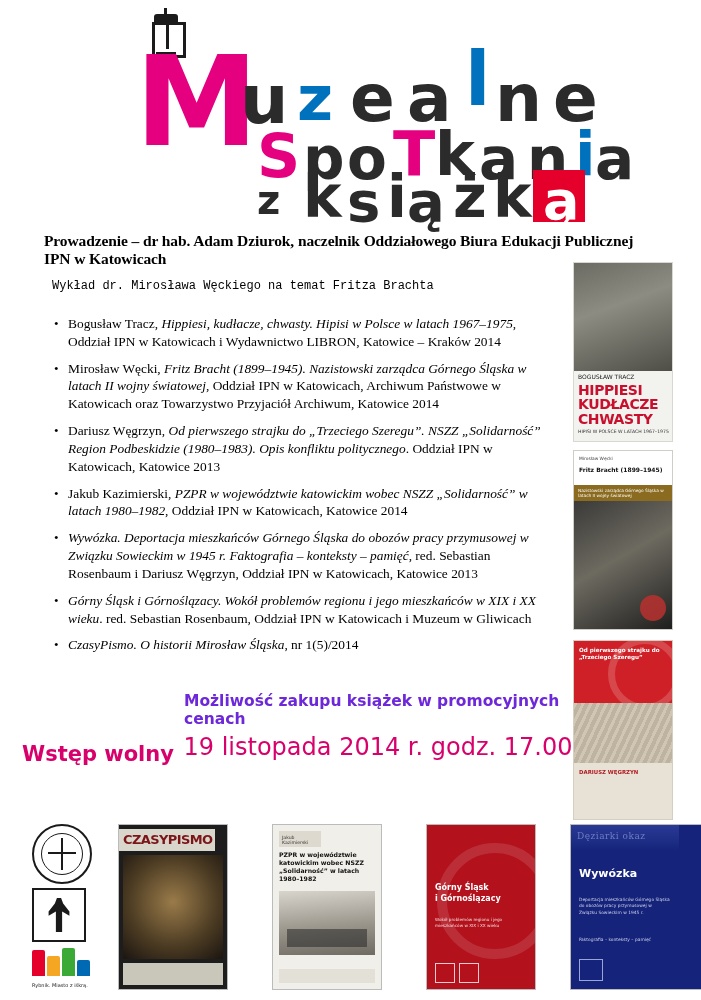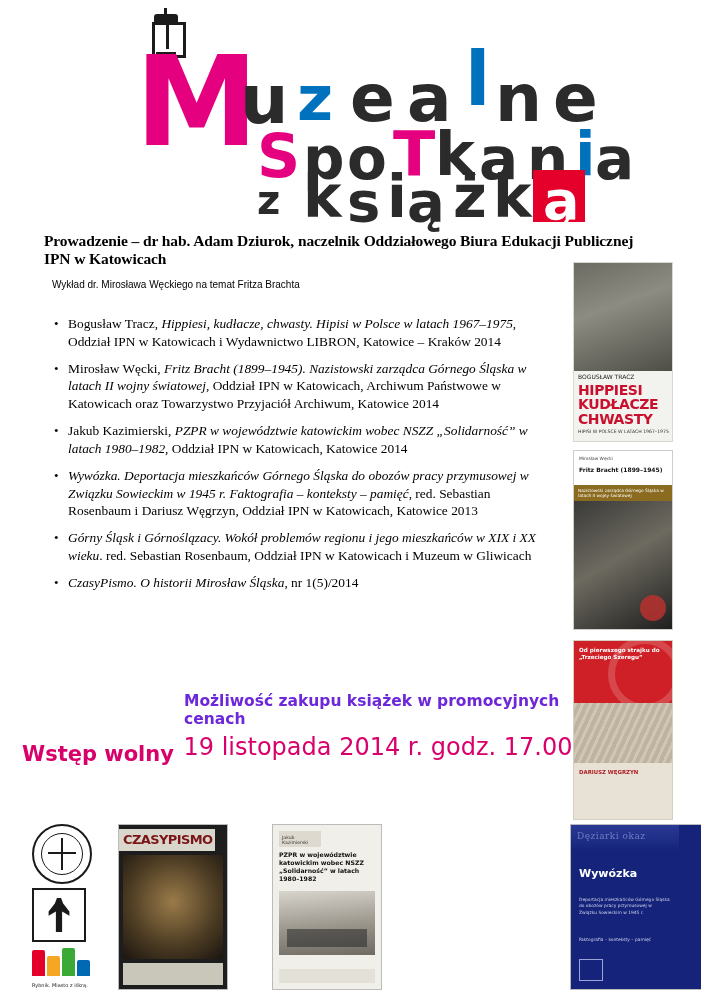--- a/index.html
+++ b/index.html
@@ -26,21 +26,21 @@
   .lamp .foot{position:absolute;left:8px;top:38px;width:20px;height:6px;background:#1b1b1b;}
 
   
   .lead{
     position:absolute;left:44px;top:232px;width:615px;
     font-size:15.5px;font-weight:bold;font-family:"Liberation Serif", serif;
     letter-spacing:-0.1px;
   }
   .lecture{
     position:absolute;left:52px;top:279px;width:500px;
-    font-size:10px;font-family:Liberation Sans, sans-serif;
+    font-size:12px;font-family:Liberation Mono, monospace;
   }
   .bullets{
     position:absolute;left:42px;top:315px;width:510px;
     font-size:13.4px;line-height:1.33;
   }
   .bullets li{margin-bottom:9px;}
   ul.b{margin:0;padding-left:16px;list-style:none;}
   ul.b>li{position:relative;padding-left:10px;}
   ul.b>li:before{content:"\2022";position:absolute;left:-4px;top:0;font-size:13px;}
   i{font-style:italic;}
@@ -215,20 +215,23 @@
 
   <div class="bullets">
     <ul class="b">
       <li>
         <span>Bogusław Tracz, </span><i>Hippiesi, kudłacze, chwasty. Hipisi w Polsce w latach 1967–1975</i><span>, Oddział IPN w Katowicach i Wydawnictwo LIBRON, Katowice – Kraków 2014</span>
       </li>
       <li>
         <span>Mirosław Węcki, </span><i>Fritz Bracht (1899–1945). Nazistowski zarządca Górnego Śląska w latach II wojny światowej</i><span>, Oddział IPN w Katowicach, Archiwum Państwowe w Katowicach oraz Towarzystwo Przyjaciół Archiwum, Katowice 2014</span>
       </li>
       <li>
+        <span>Dariusz Węgrzyn, </span><i>Od pierwszego strajku do „Trzeciego Szeregu”. NSZZ „Solidarność” Region Podbeskidzie (1980–1983). Opis konfliktu politycznego</i><span>. Oddział IPN w Katowicach, Katowice 2013</span>
+      </li>
+      <li>
         <span>Jakub Kazimierski, </span><i>PZPR w województwie katowickim wobec NSZZ „Solidarność” w latach 1980–1982</i><span>, Oddział IPN w Katowicach, Katowice 2014</span>
       </li>
       <li>
         <i>Wywózka. Deportacja mieszkańców Górnego Śląska do obozów pracy przymusowej w Związku Sowieckim w 1945 r. Faktografia – konteksty – pamięć</i><span>, red. Sebastian Rosenbaum i Dariusz Węgrzyn, Oddział IPN w Katowicach, Katowice 2013</span>
       </li>
       <li>
         <i>Górny Śląsk i Górnoślązacy. Wokół problemów regionu i jego mieszkańców w XIX i XX wieku</i><span>. red. Sebastian Rosenbaum, Oddział IPN w Katowicach i Muzeum w Gliwicach</span>
       </li>
       <li>
         <i>CzasyPismo. O historii Mirosław Śląska</i><span>, nr 1(5)/2014</span>
@@ -313,20 +316,32 @@
 
     <div class="bk bk2">
       <div class="tag">
           <span>Jakub Kazimierski</span>
         </div>
       <div class="t">PZPR w województwie katowickim wobec NSZZ „Solidarność” w latach 1980–1982</div>
       <div class="img"></div>
       <div class="ftr"></div>
     </div>
 
+    <div class="bk bk3">
+      <div class="wm"></div>
+      <div class="t">
+        <div>Górny Śląsk</div>
+        <div>i Górnoślązacy</div>
+      </div>
+      <div class="s">Wokół problemów regionu i jego mieszkańców w XIX i XX wieku</div>
+      <div class="ftr">
+          <div class="m"></div>
+          <div class="m2"></div>
+        </div>
+    </div>
 
     <div class="bk bk4">
       <div class="top">
           <span>Dęziarki okaz</span>
         </div>
       <div class="t">Wywózka</div>
       <div class="s">Deportacja mieszkańców Górnego Śląska do obozów pracy przymusowej w Związku Sowieckim w 1945 r.</div>
       <div class="s2">Faktografia – konteksty – pamięć</div>
       <div class="ftr"></div>
     </div>

